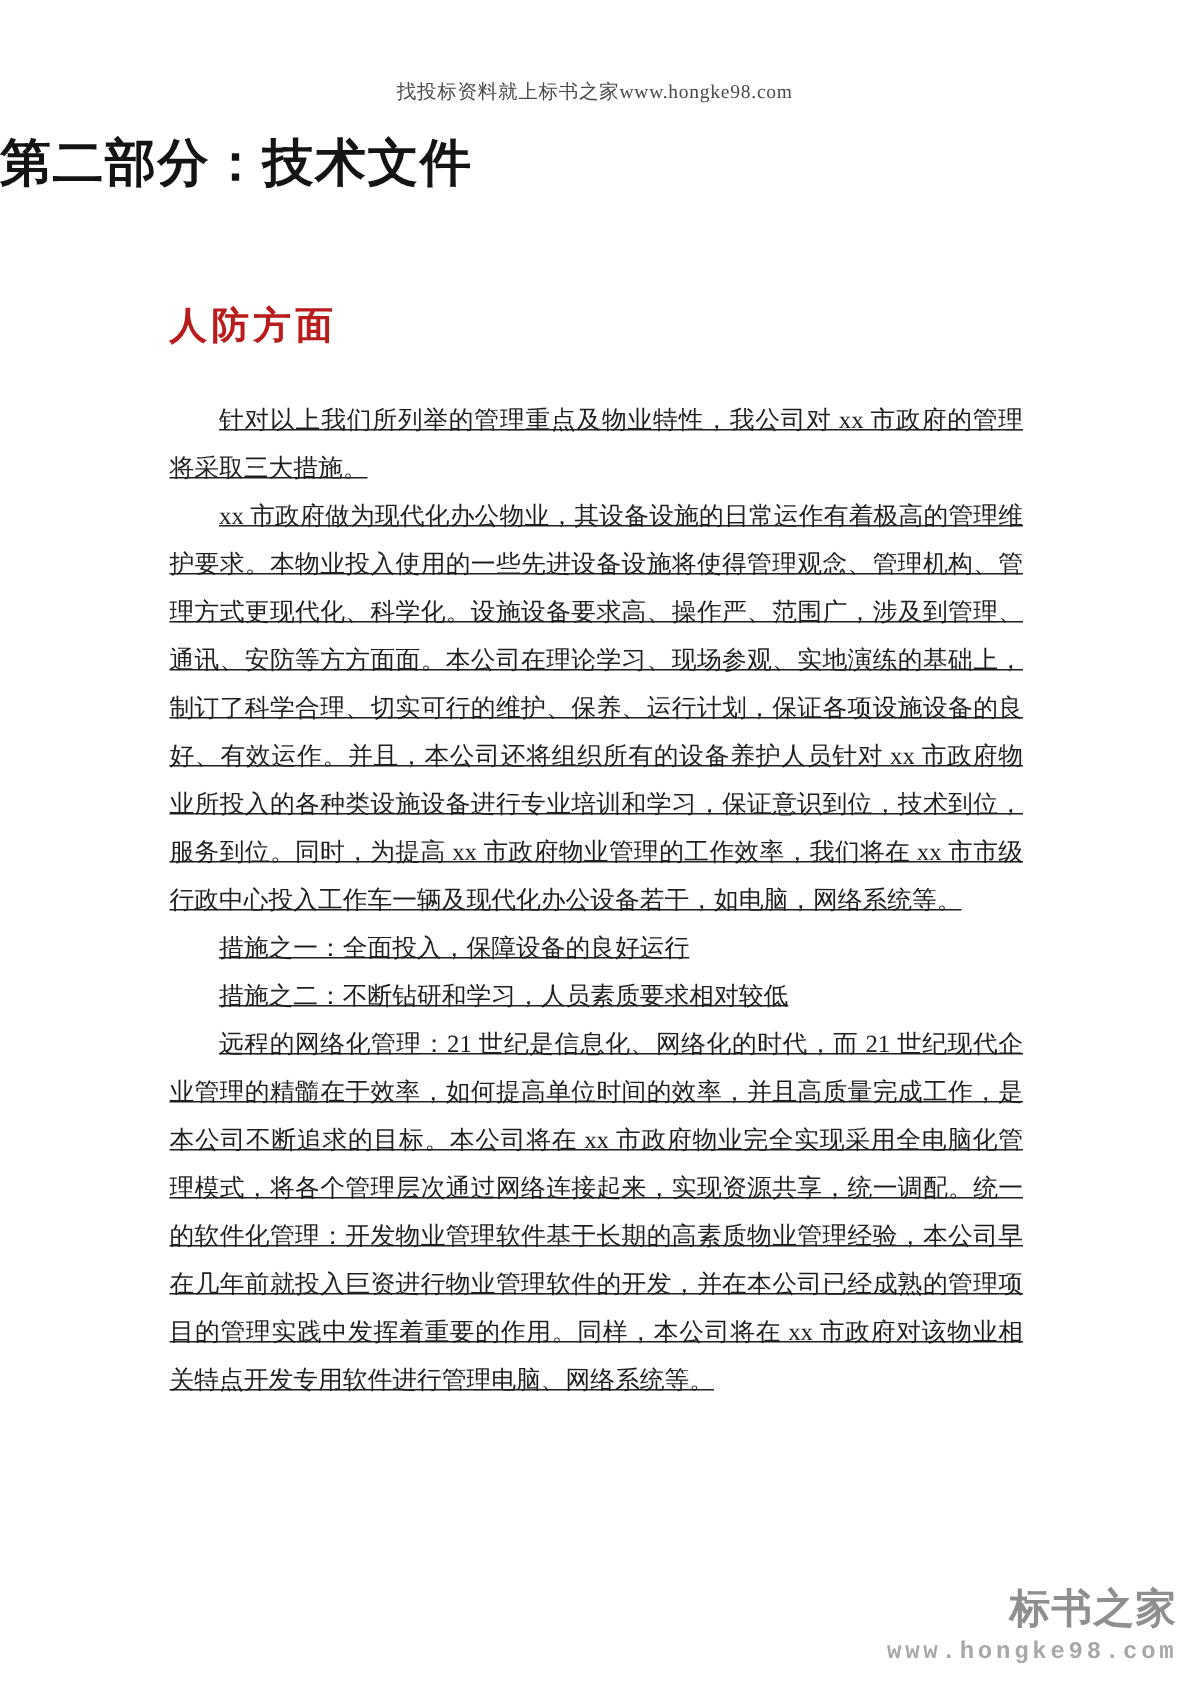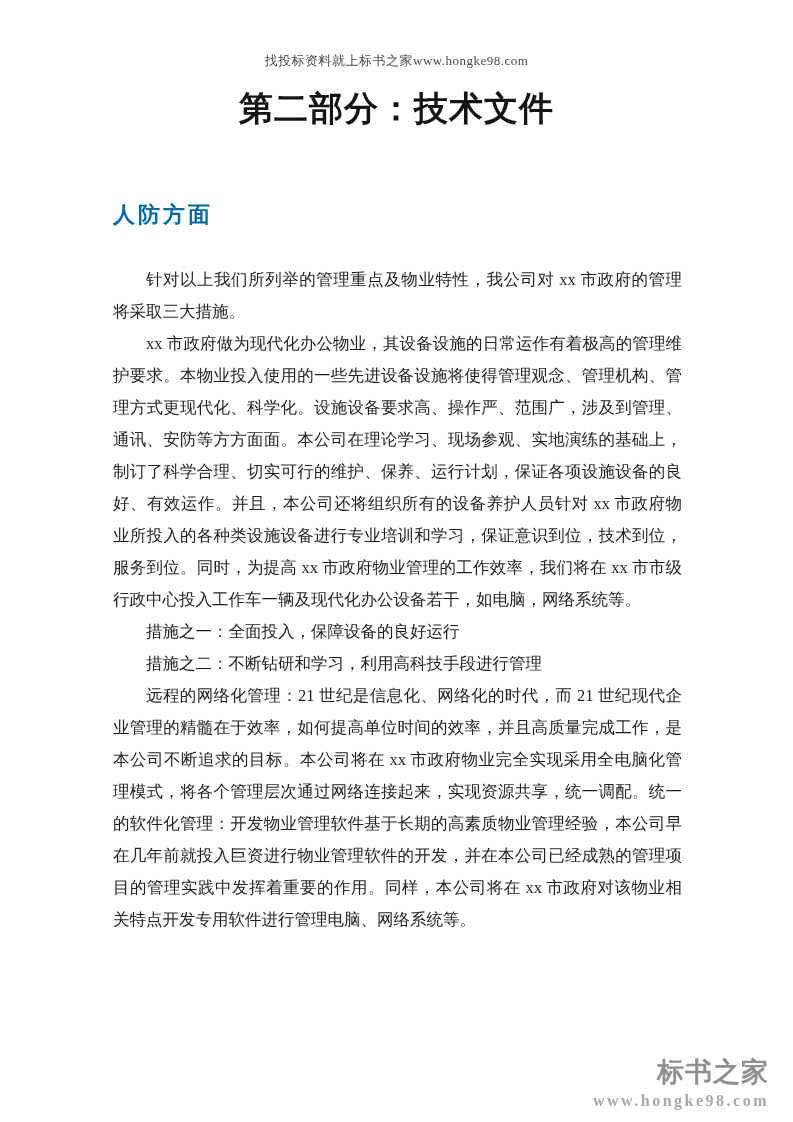--- a/index.html
+++ b/index.html
@@ -23,55 +23,56 @@
     text-align: center;
     font-size: 13px;
     letter-spacing: 0.5px;
     color: #4a4a4a;
   }
   .doc-title {
     position: absolute;
     top: 86px;
     left: 0;
     width: 100%;
-    text-align: center;
+    text-align: left;
     font-size: 34px;
     font-weight: bold;
     letter-spacing: 1px;
     color: #141414;
   }
   .section-heading {
     position: absolute;
     top: 200px;
     left: 113px;
-    font-size: 22px;
+    font-size: 25px;
     font-weight: bold;
     letter-spacing: 3px;
-    color: #0369a1;
+    color: #b91c1c;
   }
   .body-text {
     position: absolute;
     top: 264px;
     left: 113px;
     width: 569px;
     font-size: 16.5px;
     line-height: 32px;
     color: #1f1f1f;
     text-align: justify;
   }
   .body-text p {
     margin: 0;
     text-indent: 2em;
+    text-decoration: underline;
   }
   .watermark {
     position: absolute;
-    right: 24px;
+    right: 8px;
     bottom: 12px;
     text-align: right;
-    font-family: Liberation Serif, serif;
+    font-family: Liberation Mono, monospace;
   }
   .watermark-brand {
     font-size: 27px;
     font-weight: bold;
     letter-spacing: 1px;
     color: #8f8f8f;
   }
   .watermark-url {
     margin-top: 2px;
     font-size: 16px;
@@ -88,21 +89,21 @@
   <div class="doc-header">找投标资料就上标书之家www.hongke98.com</div>
 
   <div class="doc-title">第二部分：技术文件</div>
 
   <div class="section-heading">人防方面</div>
 
   <div class="body-text">
     <p>针对以上我们所列举的管理重点及物业特性，我公司对 xx 市政府的管理将采取三大措施。</p>
     <p>xx 市政府做为现代化办公物业，其设备设施的日常运作有着极高的管理维护要求。本物业投入使用的一些先进设备设施将使得管理观念、管理机构、管理方式更现代化、科学化。设施设备要求高、操作严、范围广，涉及到管理、通讯、安防等方方面面。本公司在理论学习、现场参观、实地演练的基础上，制订了科学合理、切实可行的维护、保养、运行计划，保证各项设施设备的良好、有效运作。并且，本公司还将组织所有的设备养护人员针对 xx 市政府物业所投入的各种类设施设备进行专业培训和学习，保证意识到位，技术到位，服务到位。同时，为提高 xx 市政府物业管理的工作效率，我们将在 xx 市市级行政中心投入工作车一辆及现代化办公设备若干，如电脑，网络系统等。</p>
     <p>措施之一：全面投入，保障设备的良好运行</p>
-    <p>措施之二：不断钻研和学习，利用高科技手段进行管理</p>
+    <p>措施之二：不断钻研和学习，人员素质要求相对较低</p>
     <p>远程的网络化管理：21 世纪是信息化、网络化的时代，而 21 世纪现代企业管理的精髓在于效率，如何提高单位时间的效率，并且高质量完成工作，是本公司不断追求的目标。本公司将在 xx 市政府物业完全实现采用全电脑化管理模式，将各个管理层次通过网络连接起来，实现资源共享，统一调配。统一的软件化管理：开发物业管理软件基于长期的高素质物业管理经验，本公司早在几年前就投入巨资进行物业管理软件的开发，并在本公司已经成熟的管理项目的管理实践中发挥着重要的作用。同样，本公司将在 xx 市政府对该物业相关特点开发专用软件进行管理电脑、网络系统等。</p>
   </div>
 
   <div class="watermark">
     <div class="watermark-brand">标书之家</div>
     <div class="watermark-url">www.hongke98.com</div>
   </div>
 
 </div>
 

